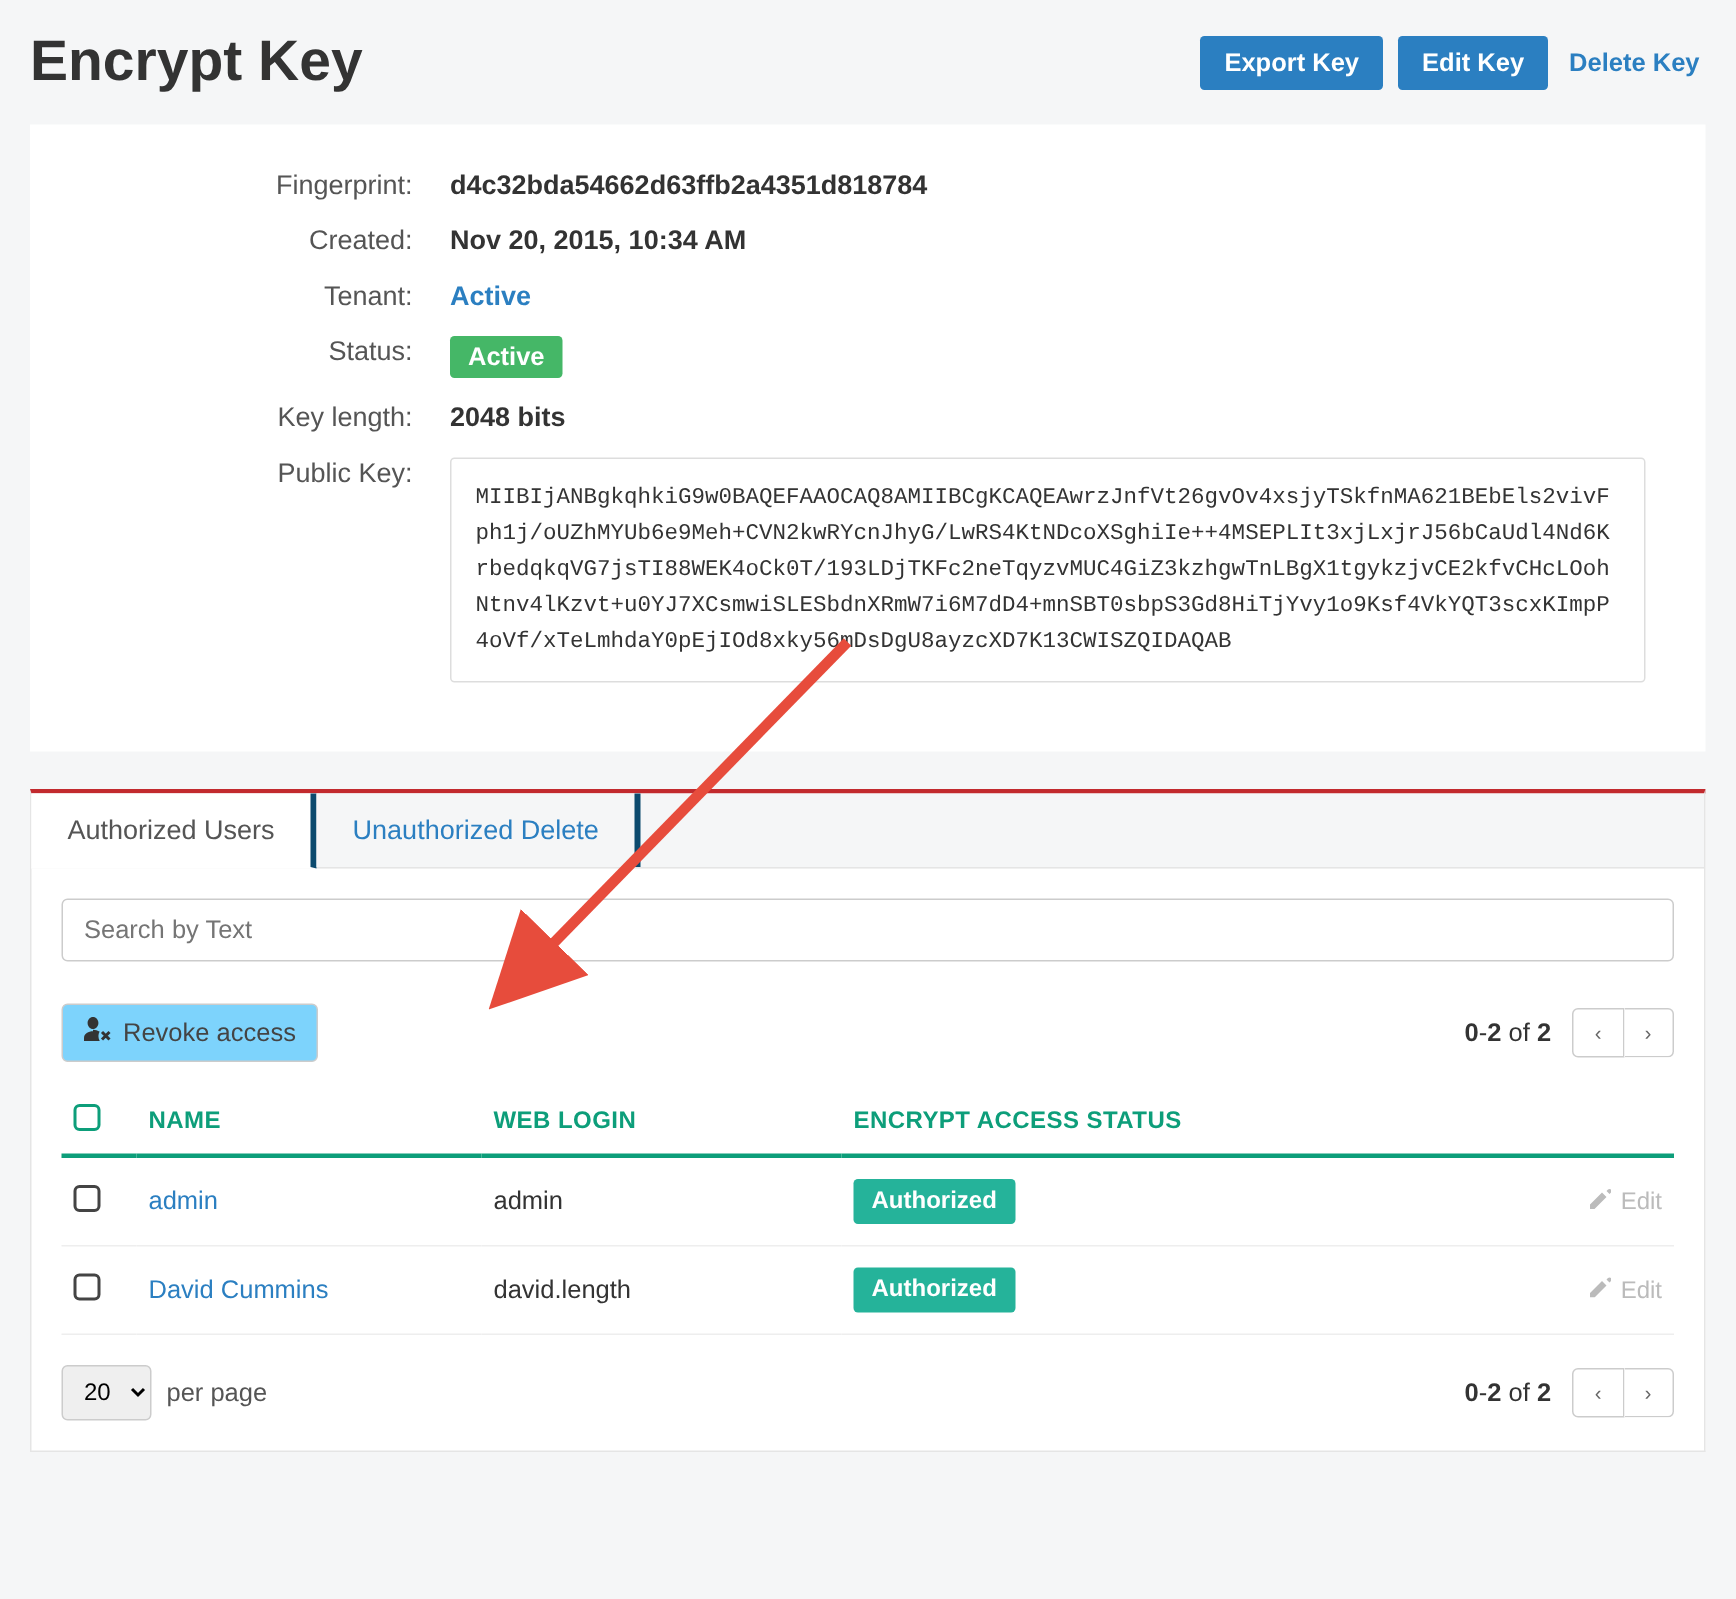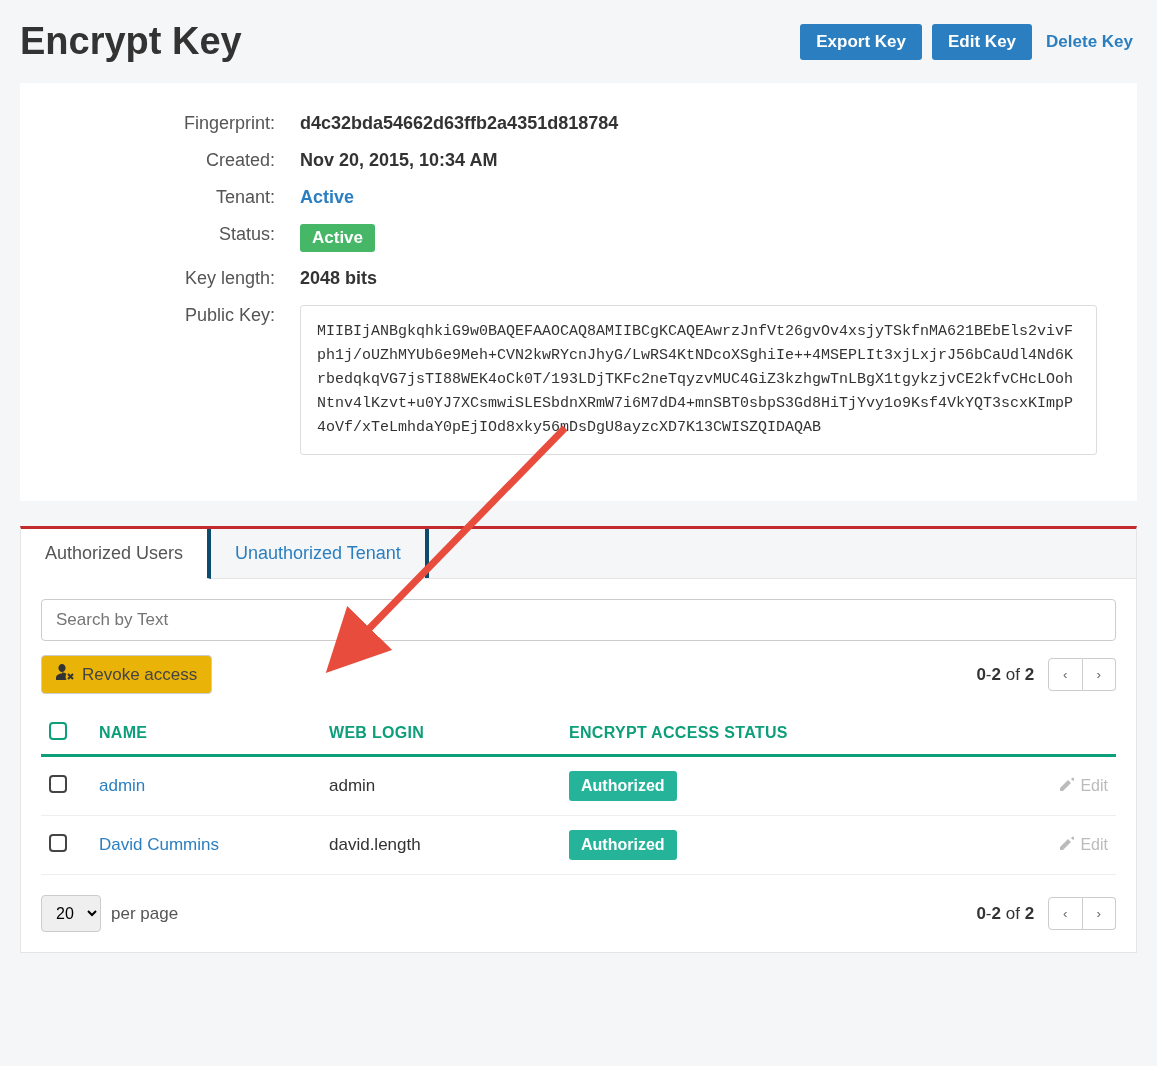--- a/index.html
+++ b/index.html
@@ -19,27 +19,27 @@
 .kv-label { width: 240px; text-align: right; color: #555; font-size: 18px; padding-right: 25px; }
 .kv-value { flex: 1; font-size: 18px; font-weight: 600; color: #333; }
 .kv-value a { color: #2b7fc1; text-decoration: none; font-weight: 600; }
 .badge-active { display: inline-block; background: #45b767; color: #fff; padding: 4px 12px; border-radius: 3px; font-size: 17px; font-weight: 600; }
 .pubkey-box { border: 1px solid #ddd; border-radius: 3px; padding: 14px 16px; font-family: "Courier New", monospace; font-size: 15px; color: #333; line-height: 1.6; word-break: break-all; font-weight: normal; }
 .tabs-wrap { background: #fff; border: 1px solid #e5e5e5; border-top: 3px solid #c22a2e; }
 .tabs { display: flex; background: #f5f6f7; border-bottom: 1px solid #e5e5e5; }
 .tab { padding: 14px 24px; font-size: 18px; color: #2b7fc1; cursor: pointer; background: #f5f6f7; border-right: 4px solid #0c4a6e; }
 .tab.active { background: #fff; color: #555; border-bottom: 1px solid #fff; margin-bottom: -1px; }
 .tab-content { padding: 20px; }
-.search-row { display: flex; gap: 20px; margin-bottom: 14px; }
+.search-row { display: flex; gap: 20px; margin-bottom: 28px; }
 .search-input { flex: 1; border: 1px solid #ccc; border-radius: 4px; padding: 10px 14px; font-size: 17px; color: #666; }
 .search-btn-group { display: flex; }
 .search-btn { background: #f0f0f0; border: 1px solid #ccc; padding: 10px 18px; font-size: 17px; font-weight: 600; color: #444; border-radius: 4px 0 0 4px; cursor: pointer; }
 .search-toggle { background: #f0f0f0; border: 1px solid #ccc; border-left: none; padding: 10px 12px; border-radius: 0 4px 4px 0; cursor: pointer; color: #444; }
 .action-row { display: flex; justify-content: space-between; align-items: center; margin-bottom: 18px; }
-.revoke-btn { display: flex; align-items: center; gap: 8px; background: #eab308; border: 1px solid #ccc; padding: 8px 14px; border-radius: 4px; font-size: 17px; color: #444; cursor: pointer; }
+.revoke-btn { display: flex; align-items: center; gap: 8px; background: #7dd3fc; border: 1px solid #ccc; padding: 8px 14px; border-radius: 4px; font-size: 17px; color: #444; cursor: pointer; }
 .pager-wrap { display: flex; align-items: center; gap: 14px; }
 .pager-text { font-size: 17px; color: #333; }
 .pager-btns { display: flex; }
 .pager-btn { background: #fff; border: 1px solid #ccc; padding: 8px 14px; cursor: pointer; color: #666; }
 .pager-btn:first-child { border-radius: 4px 0 0 4px; }
 .pager-btn:last-child { border-radius: 0 4px 4px 0; border-left: none; }
 table.users { width: 100%; border-collapse: collapse; }
 table.users thead th { text-align: left; color: #0d9e7a; font-weight: 700; font-size: 16px; padding: 10px 8px; border-bottom: 3px solid #0d9e7a; letter-spacing: 0.3px; }
 table.users tbody td { padding: 14px 8px; border-bottom: 1px solid #eee; font-size: 17px; vertical-align: middle; }
 .chk { width: 18px; height: 18px; border: 2px solid #444; border-radius: 4px; display: inline-block; }
@@ -108,21 +108,21 @@
         <marker id="arrhead" markerWidth="9" markerHeight="9" refX="2" refY="4.5" orient="auto">
           <polygon points="0 0, 9 4.5, 0 9" fill="#e74c3c"></polygon>
         </marker>
       </defs>
       <line x1="545" y1="345" x2="340" y2="555" stroke="#e74c3c" stroke-width="7" marker-end="url(#arrhead)"></line>
     </svg>
 
     <div class="tabs-wrap">
       <div class="tabs">
         <div class="tab active">Authorized Users</div>
-        <div class="tab">Unauthorized Tenant</div>
+        <div class="tab">Unauthorized Delete</div>
       </div>
       <div class="tab-content">
         <div class="search-row">
           <input class="search-input" type="text" placeholder="Search by Text" style="">
         </div>
 
         <div class="action-row">
           <button class="revoke-btn">
             <span>
               <svg width="18" height="16" viewBox="0 0 18 16">

